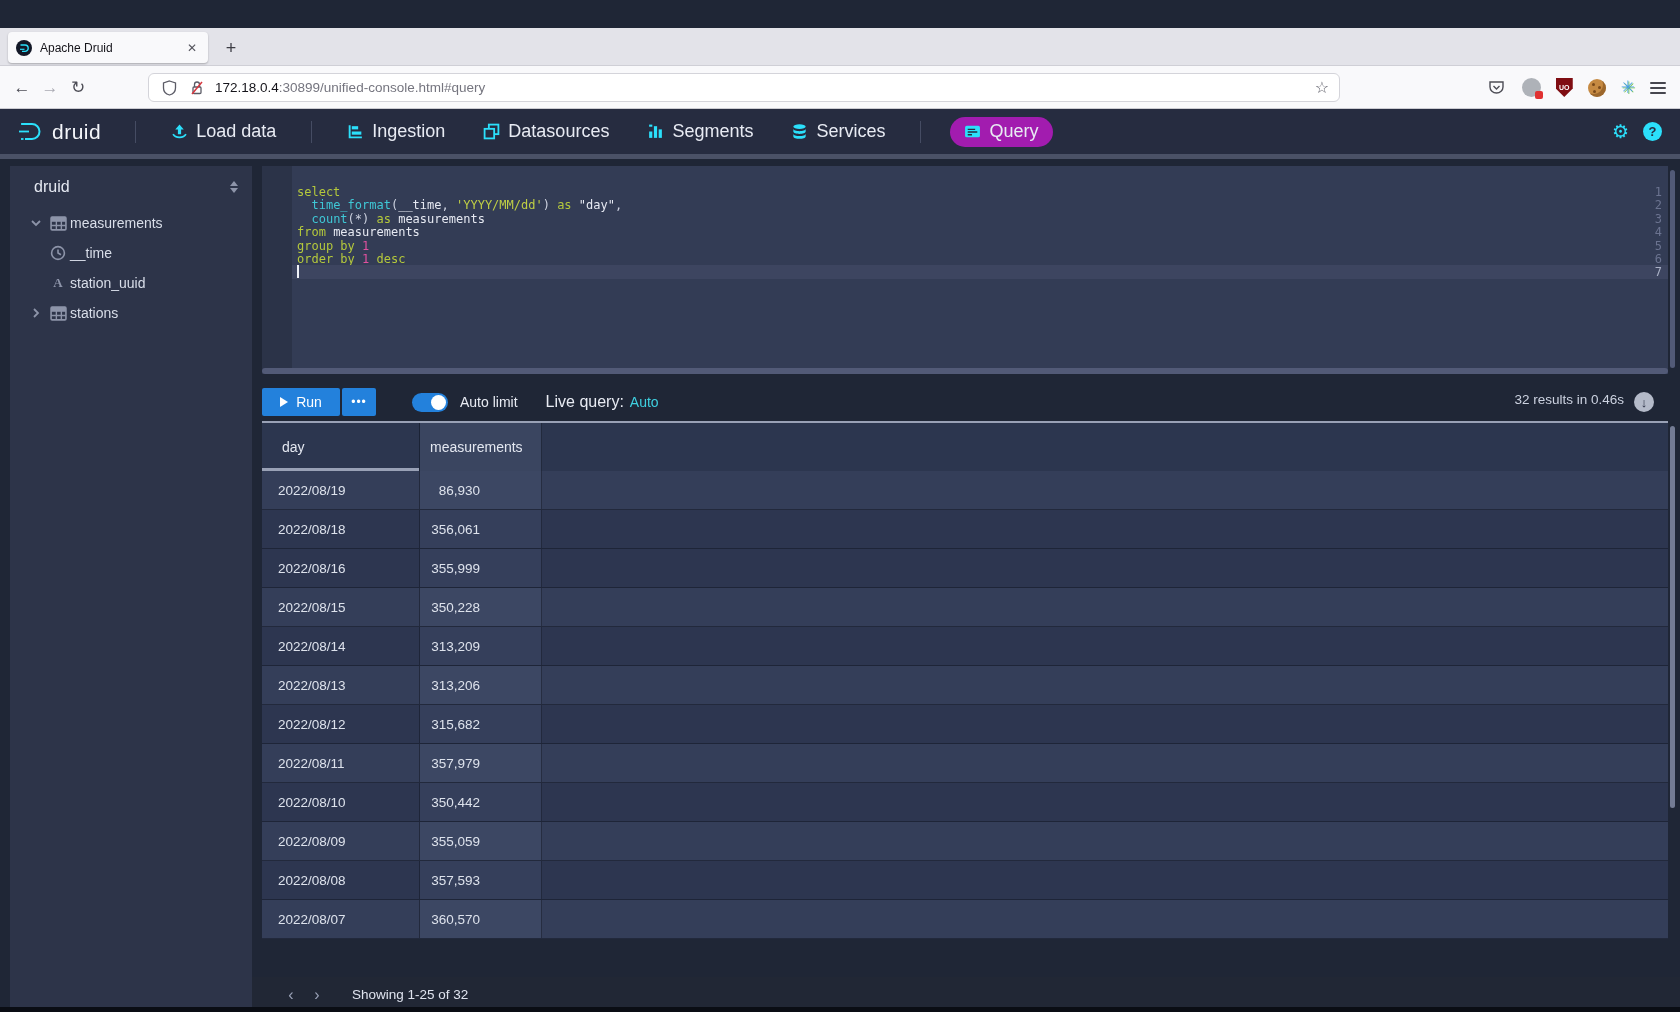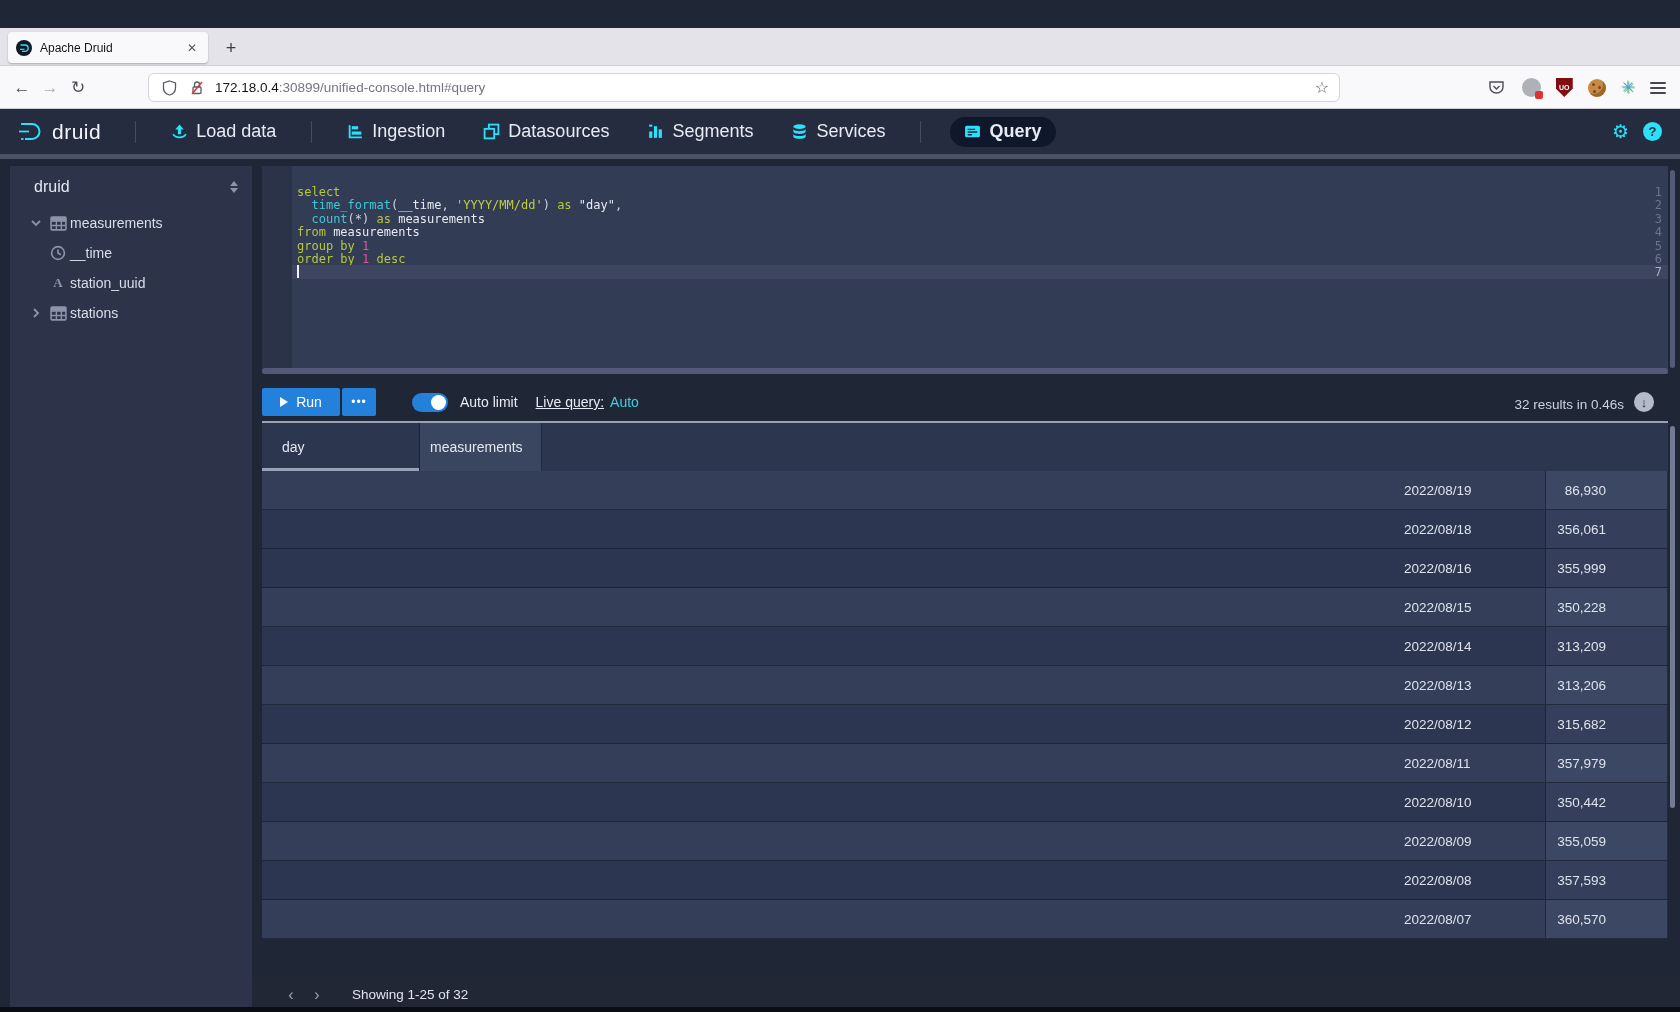--- a/index.html
+++ b/index.html
@@ -52,21 +52,21 @@
   .asterisk { font-size:17px; color:#4a9fe8; text-shadow:1px 1px 0 #6cc04a; }
 
   
   .druidbar { position:absolute; left:0; top:109px; width:1680px; height:45px; background:#262c40;
               display:flex; align-items:center; padding-left:16px; color:#eef0f6; }
   .brand { display:flex; align-items:center; gap:8px; margin-right:18px; }
   .brand-text { font-size:21px; color:#f4f6fa; letter-spacing:.5px; }
   .nav-sep-v { width:1px; height:22px; background:#454c63; margin:0 16px; }
   .nav-item { display:flex; align-items:center; gap:8px; margin:0 13px; font-size:18px; color:#e8ebf3;
               height:30px; padding:0 6px; border-radius:15px; cursor:pointer; }
-  .nav-item.active { background:#0f172a; padding:0 14px;font-weight:bold; }
+  .nav-item.active { background:#a21caf; padding:0 14px; }
   .nav-icon { width:17px; height:17px; display:flex; align-items:center; justify-content:center; color:#2be0fb; }
   .bar-right { position:absolute; right:18px; top:0; height:45px; display:flex; align-items:center; gap:14px; }
   .gear { color:#2be0fb; font-size:19px; line-height:1; }
   .helpc { width:19px; height:19px; border-radius:50%; background:#2be0fb; color:#262c40; font-weight:bold;
            font-size:13px; display:flex; align-items:center; justify-content:center; }
   .page-sep { position:absolute; left:0; top:154px; width:1680px; height:5px; background:#4a5166; }
 
   
   .sidebar { position:absolute; left:10px; top:166px; width:242px; height:846px; background:#2d3449; }
   .schema-row { height:42px; display:flex; align-items:center; padding:0 14px 0 24px; }
@@ -101,37 +101,37 @@
   .runbar { position:absolute; left:262px; top:382px; width:1406px; height:40px; display:flex; align-items:center; }
   .btn-run { height:28px; width:78px; background:#2381dc; color:#fff; border:none; border-radius:2px;
              display:flex; align-items:center; justify-content:center; gap:8px; font-size:14px; cursor:pointer; }
   .btn-run .play { width:0; height:0; border-top:5px solid transparent; border-bottom:5px solid transparent;
                    border-left:8px solid #ffffff; }
   .btn-more { height:28px; width:34px; background:#2381dc; color:#fff; border:none; border-radius:2px; margin-left:2px;
               font-size:12px; letter-spacing:1px; display:flex; align-items:center; justify-content:center; }
   .switch { width:36px; height:19px; border-radius:10px; background:#2381dc; position:relative; margin-left:36px; }
   .switch i { position:absolute; right:2px; top:2px; width:15px; height:15px; border-radius:50%; background:#fff; }
   .lbl { color:#e8ebf3; font-size:14px; margin-left:12px; }
-  .lbl2 { color:#e8ebf3; font-size:14px; margin-left:18px;text-decoration:underline; }
+  .lbl2 { color:#e8ebf3; font-size:16px; margin-left:28px; }
   .cyanlink { color:#3fd0e0; font-size:14px; margin-left:6px; cursor:pointer; }
-  .run-right { position:absolute; right:14px; display:flex; align-items:flex-end; gap:10px; }
+  .run-right { position:absolute; right:14px; display:flex; align-items:flex-start; gap:10px; }
   .status { color:#ccd2e0; font-size:13.5px; }
   .dl { width:20px; height:20px; border-radius:50%; background:#b4bac9; color:#272d41; font-size:13px; font-weight:bold;
         display:flex; align-items:center; justify-content:center; }
 
   
   .tbl-topline { position:absolute; left:262px; top:421px; width:1406px; height:2px; background:#99a1b6; }
   .thead { position:absolute; left:262px; top:423px; width:1406px; height:48px; display:flex; }
   .th { font-size:14px; color:#e3e7f0; display:flex; align-items:center; background:#2c364f; cursor:pointer; }
   .th-day { width:158px; padding-left:20px; border-right:1px solid rgba(15,20,32,.55);
             box-shadow:inset 0 -3px 0 #99a1b6; }
   .th-meas { width:122px; padding-left:10px; background:#3a4560; border-right:1px solid rgba(15,20,32,.55); }
   .th-fill { flex:1; }
   .rows { position:absolute; left:262px; top:471px; width:1406px; height:506px; overflow:hidden; }
-  .rrow { height:39px; display:flex; border-bottom:1px solid rgba(15,20,32,.5);justify-content:flex-end; }
+  .rrow { height:39px; display:flex; border-bottom:1px solid rgba(15,20,32,.5); }
   .rrow.odd  { background:#343e59; }
   .rrow.even { background:#2d3650; }
   .cell { font-size:13.5px; color:#dde2ec; display:flex; align-items:center; }
   .c-day { width:158px; padding-left:16px; border-right:1px solid rgba(15,20,32,.5); }
   .c-meas { width:122px; padding-left:10px; border-right:1px solid rgba(15,20,32,.5); }
   .rrow.odd  .c-meas { background:#3c4763; }
   .rrow.even .c-meas { background:#353f5b; }
   .c-meas span { display:inline-block; width:50px; text-align:right; }
   .vscroll-t { position:absolute; left:1670px; top:426px; width:5px; height:382px; background:#737b94; border-radius:3px; }
 

